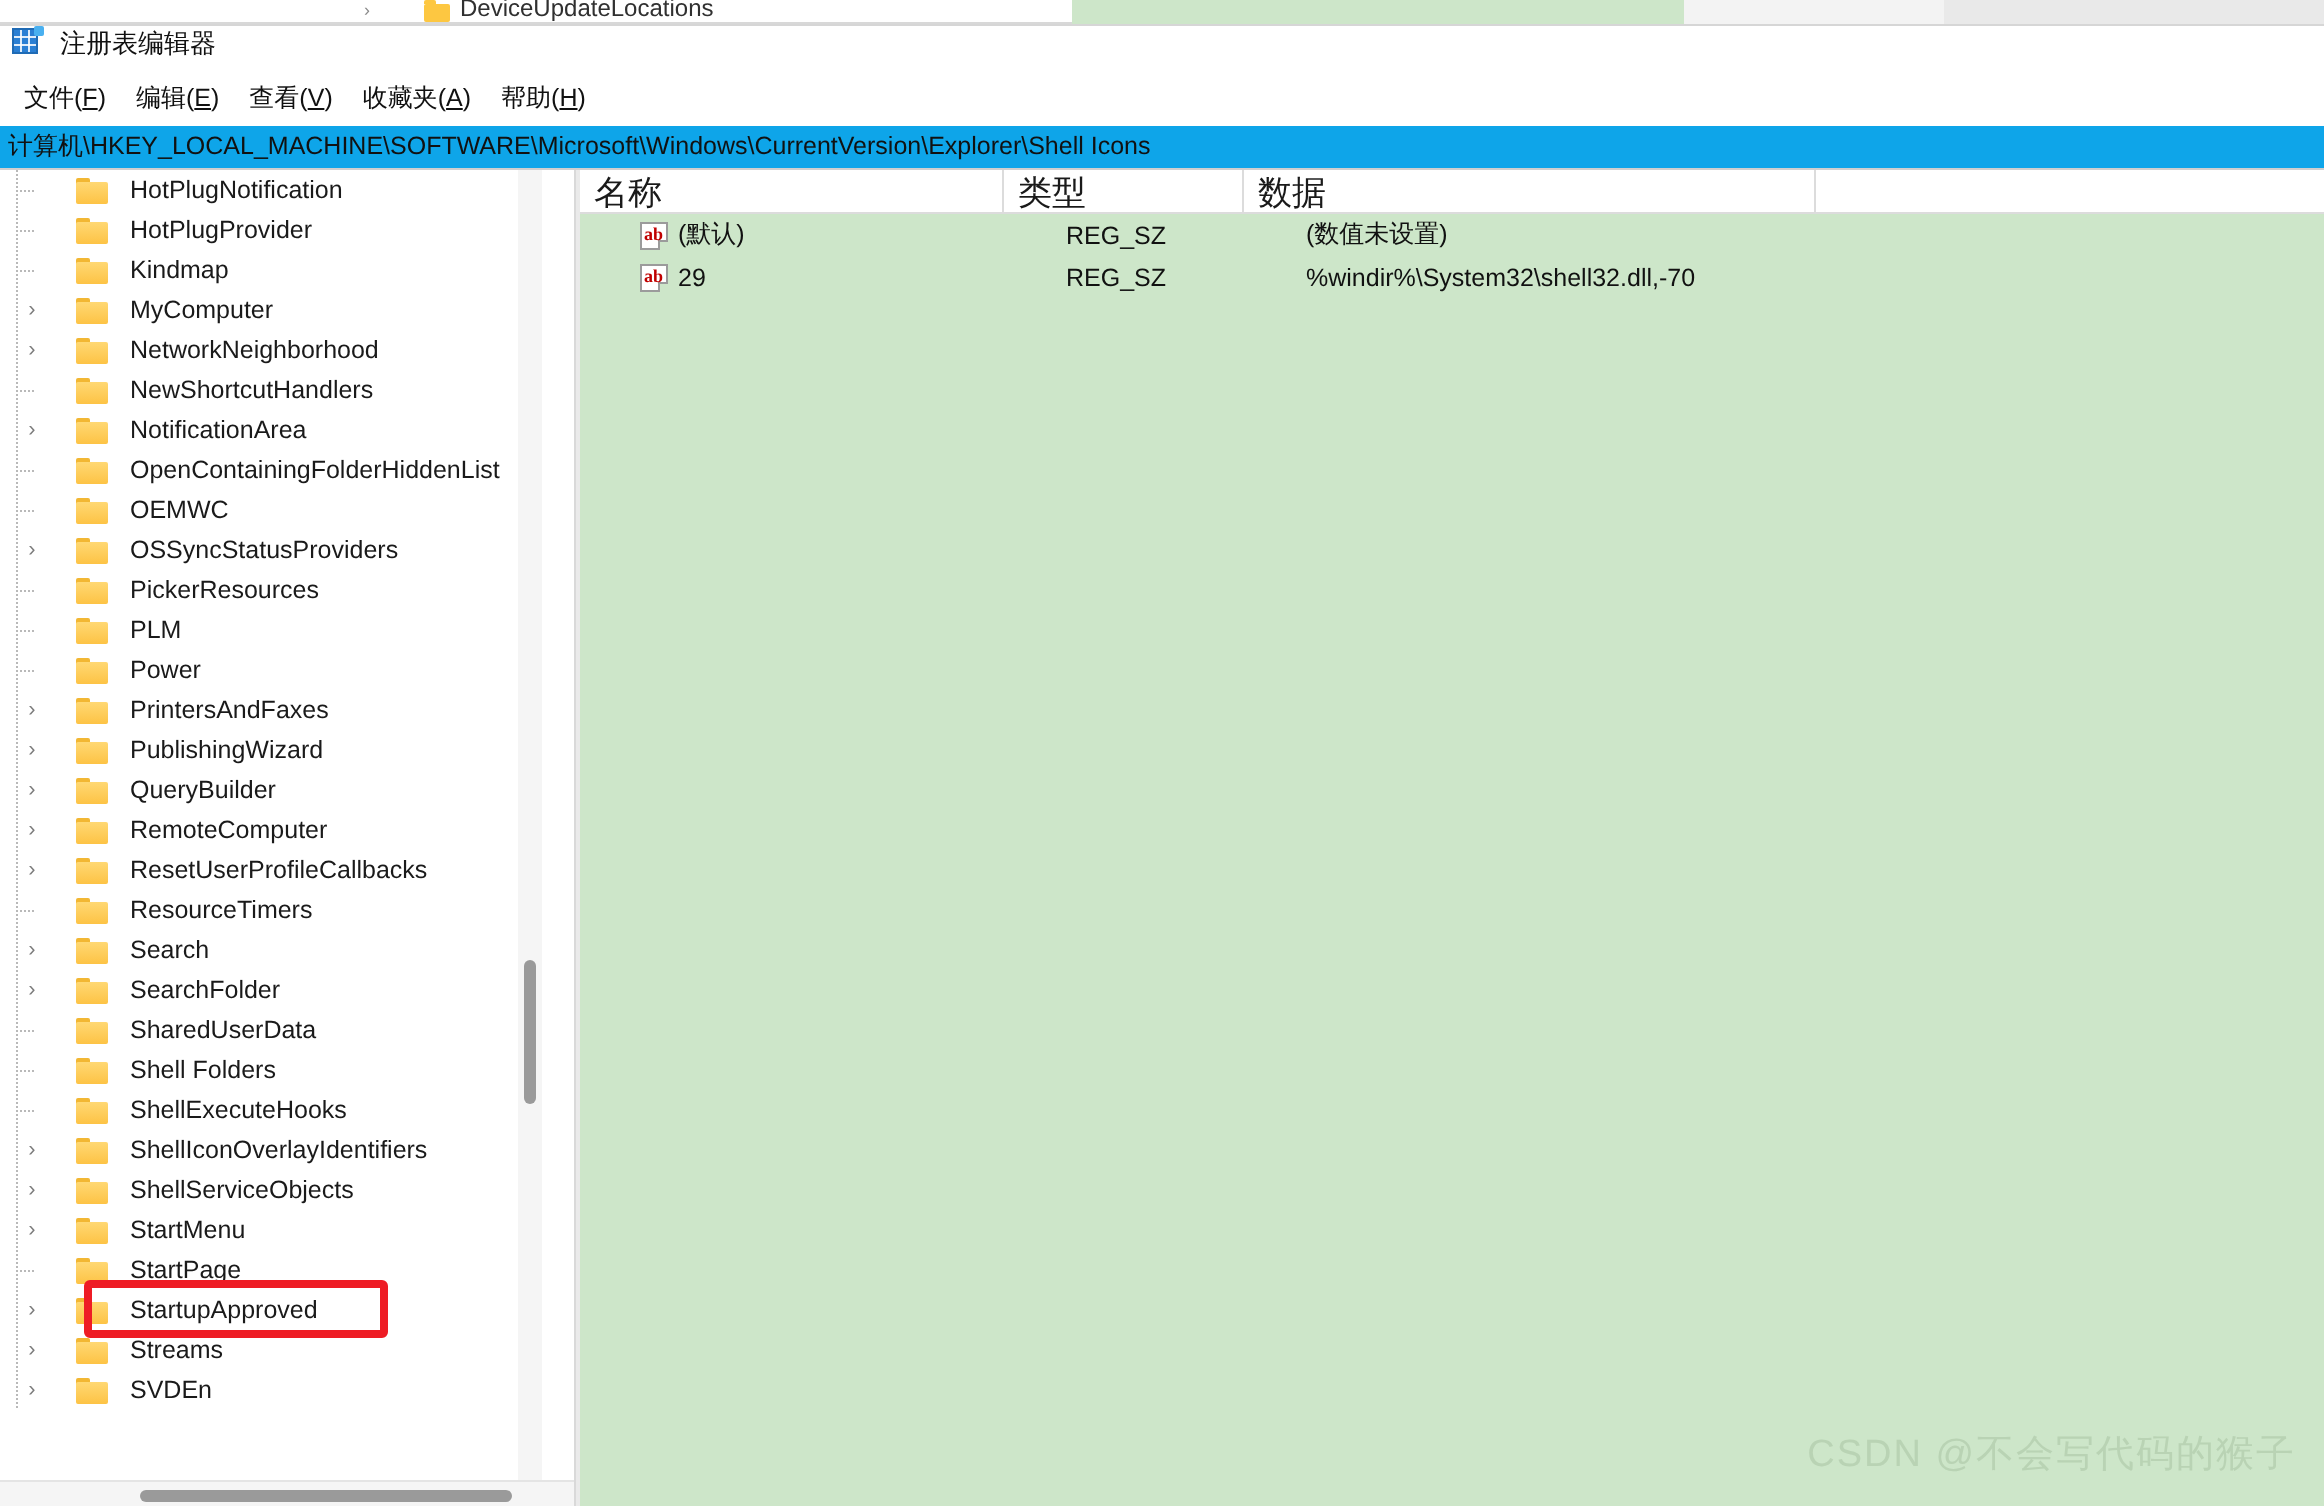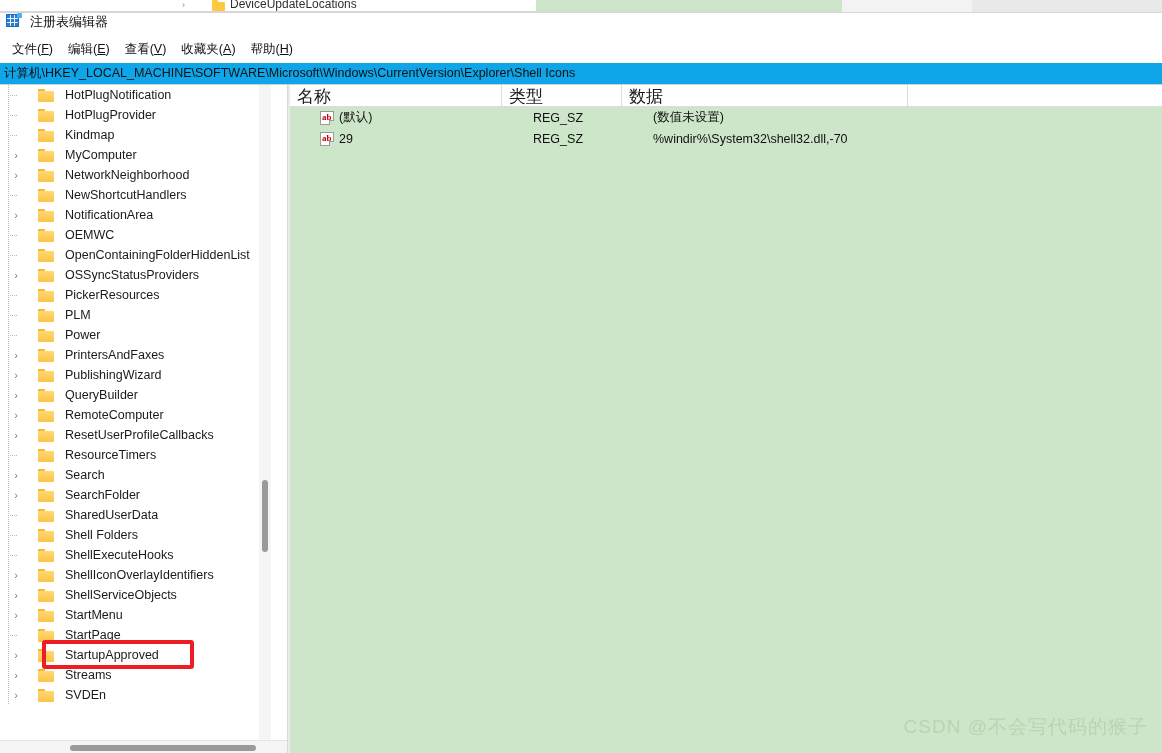--- a/index.html
+++ b/index.html
@@ -346,29 +346,29 @@
                 <div class="body"></div>
               </div>
               <span class="tree-label">NotificationArea</span>
             </div>
             <div class="tree-row">
               <div class="indent"></div>
               <div class="folder">
                 <div class="tab"></div>
                 <div class="body"></div>
               </div>
+              <span class="tree-label">OpenContainingFolderHiddenList</span>
+            </div>
+            <div class="tree-row">
+              <div class="indent"></div>
+              <div class="folder">
+                <div class="tab"></div>
+                <div class="body"></div>
+              </div>
               <span class="tree-label">OEMWC</span>
-            </div>
-            <div class="tree-row">
-              <div class="indent"></div>
-              <div class="folder">
-                <div class="tab"></div>
-                <div class="body"></div>
-              </div>
-              <span class="tree-label">OpenContainingFolderHiddenList</span>
             </div>
             <div class="tree-row has-chev">
               <div class="indent">
                 <div class="chev">›</div>
               </div>
               <div class="folder">
                 <div class="tab"></div>
                 <div class="body"></div>
               </div>
               <span class="tree-label">OSSyncStatusProviders</span>

